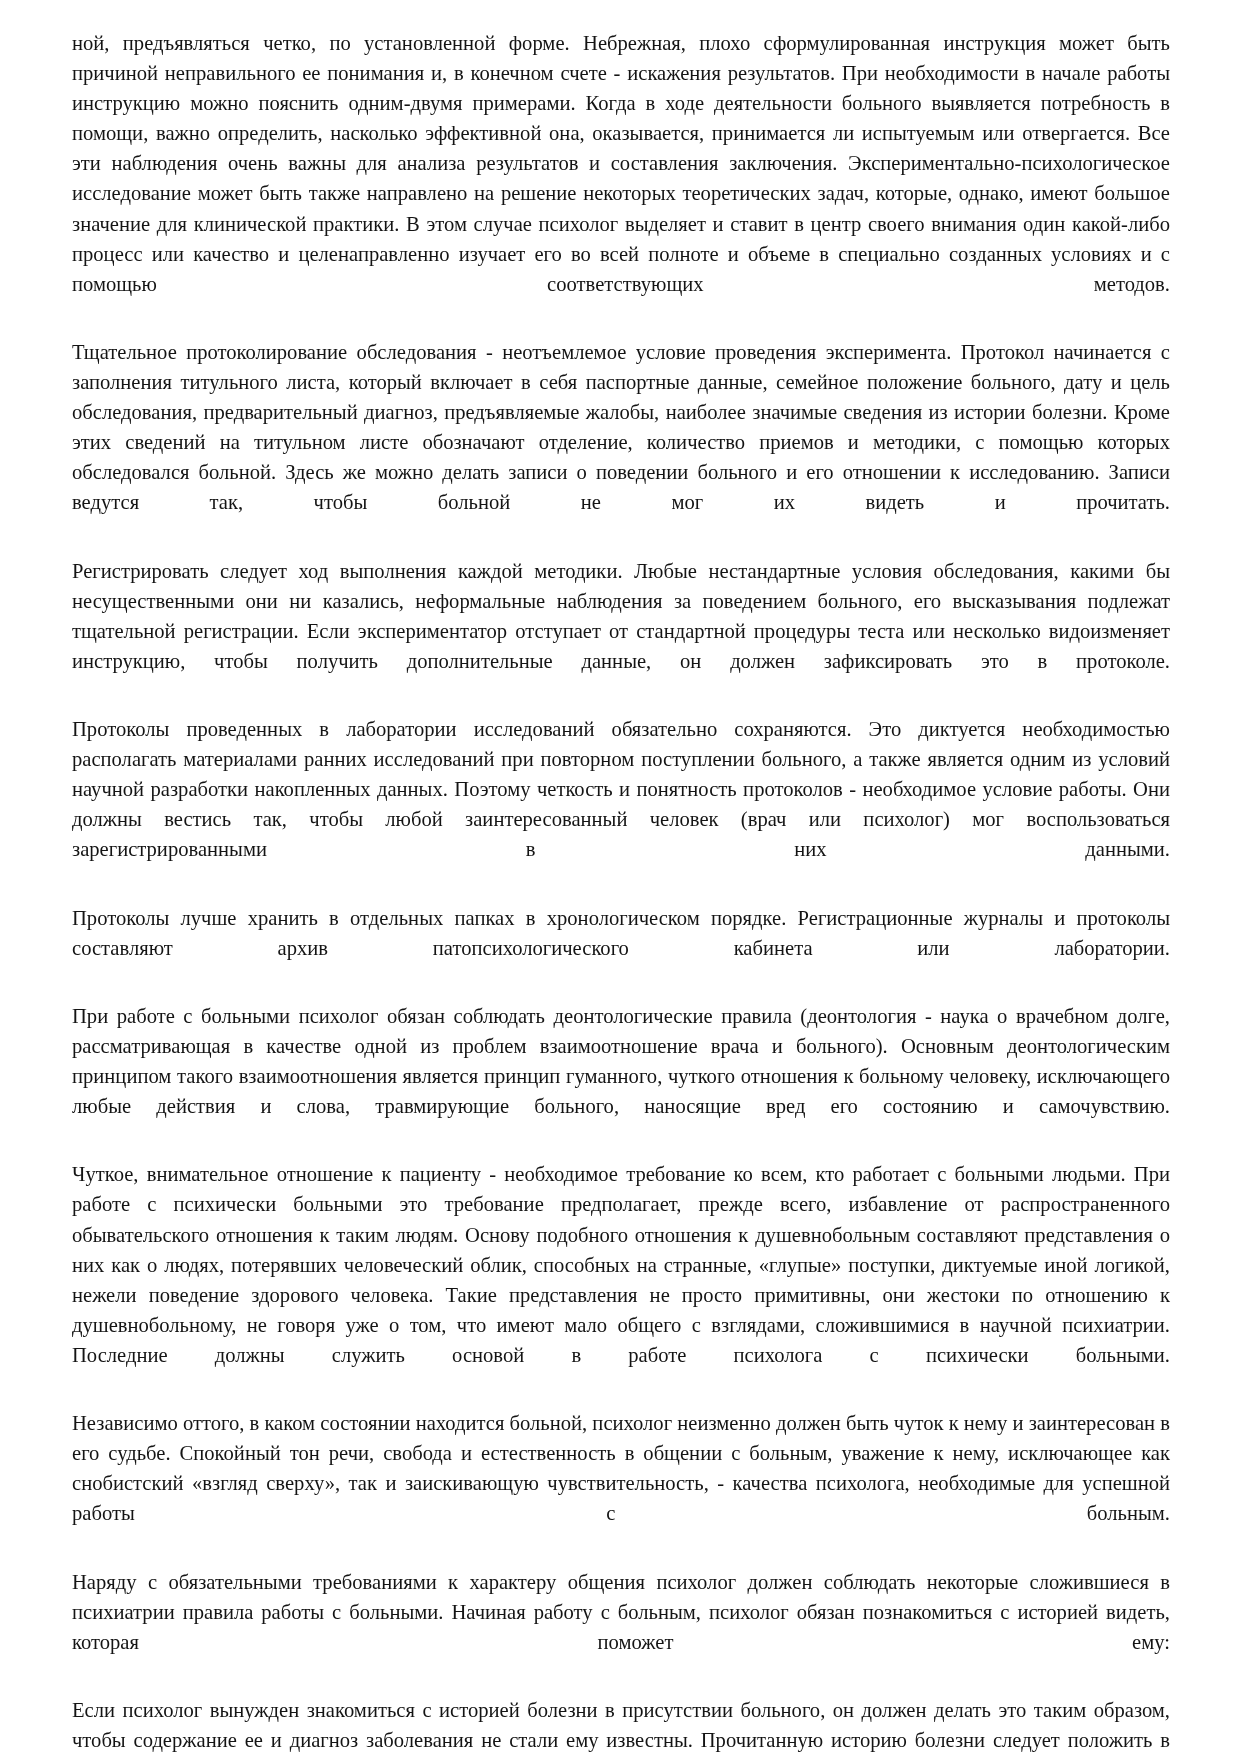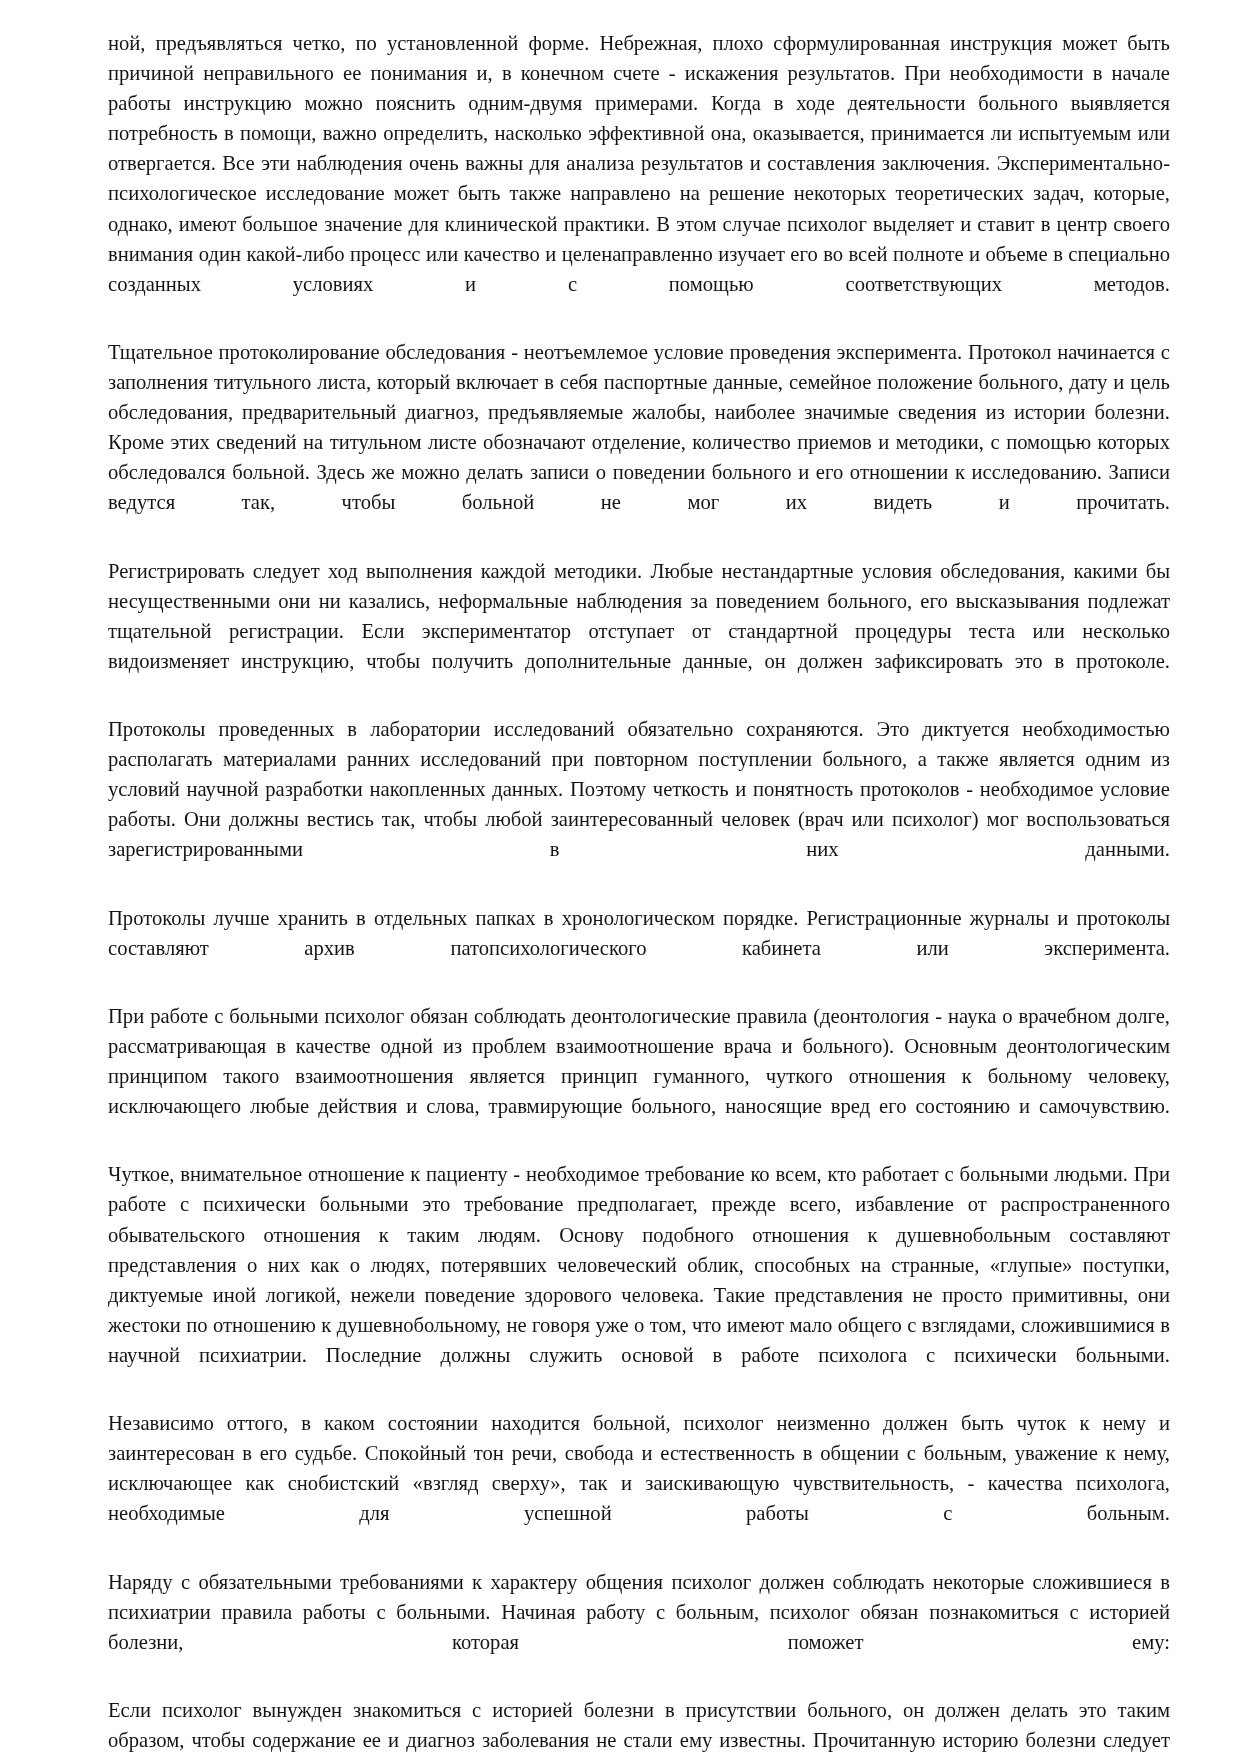--- a/index.html
+++ b/index.html
@@ -12,21 +12,21 @@
     height: 1754px;
     font-family: "Liberation Serif", "DejaVu Serif", serif;
     color: #000000;
     overflow: hidden;
   }
   .page {
     position: relative;
     width: 1240px;
     height: 1754px;
     box-sizing: border-box;
-    padding: 28px 70px 0 108px;
+    padding: 28px 70px 0 72px;
     background: #ffffff;
   }
   .doc-body {
     font-size: 20.6px;
     line-height: 30.1px;
     text-align: justify;
     text-justify: inter-word;
     color: #141414;
     -webkit-font-smoothing: none;
   }
@@ -49,20 +49,20 @@
 </style>
 </head>
 <body>
 
 <div class="page">
   <div class="doc-body">
     <p class="para">ной, предъявляться четко, по установленной форме. Небрежная, плохо сформулированная инструкция может быть причиной неправильного ее понимания и, в конечном счете - искажения результатов. При необходимости в начале работы инструкцию можно пояснить одним-двумя примерами. Когда в ходе деятельности больного выявляется потребность в помощи, важно определить, насколько эффективной она, оказывается, принимается ли испытуемым или отвергается. Все эти наблюдения очень важны для анализа результатов и составления заключения. Экспериментально-психологическое исследование может быть также направлено на решение некоторых теоретических задач, которые, однако, имеют большое значение для клинической практики. В этом случае психолог выделяет и ставит в центр своего внимания один какой-либо процесс или качество и целенаправленно изучает его во всей полноте и объеме в специально созданных условиях и с помощью соответствующих методов.</p>
     <p class="para">Тщательное протоколирование обследования - неотъемлемое условие проведения эксперимента. Протокол начинается с заполнения титульного листа, который включает в себя паспортные данные, семейное положение больного, дату и цель обследования, предварительный диагноз, предъявляемые жалобы, наиболее значимые сведения из истории болезни. Кроме этих сведений на титульном листе обозначают отделение, количество приемов и методики, с помощью которых обследовался больной. Здесь же можно делать записи о поведении больного и его отношении к исследованию. Записи ведутся так, чтобы больной не мог их видеть и прочитать.</p>
     <p class="para">Регистрировать следует ход выполнения каждой методики. Любые нестандартные условия обследования, какими бы несущественными они ни казались, неформальные наблюдения за поведением больного, его высказывания подлежат тщательной регистрации. Если экспериментатор отступает от стандартной процедуры теста или несколько видоизменяет инструкцию, чтобы получить дополнительные данные, он должен зафиксировать это в протоколе.</p>
     <p class="para">Протоколы проведенных в лаборатории исследований обязательно сохраняются. Это диктуется необходимостью располагать материалами ранних исследований при повторном поступлении больного, а также является одним из условий научной разработки накопленных данных. Поэтому четкость и понятность протоколов - необходимое условие работы. Они должны вестись так, чтобы любой заинтересованный человек (врач или психолог) мог воспользоваться зарегистрированными в них данными.</p>
-    <p class="para">Протоколы лучше хранить в отдельных папках в хронологическом порядке. Регистрационные журналы и протоколы составляют архив патопсихологического кабинета или эксперимента.</p>
+    <p class="para">Протоколы лучше хранить в отдельных папках в хронологическом порядке. Регистрационные журналы и протоколы составляют архив патопсихологического кабинета или лаборатории.</p>
     <p class="para">При работе с больными психолог обязан соблюдать деонтологические правила (деонтология - наука о врачебном долге, рассматривающая в качестве одной из проблем взаимоотношение врача и больного). Основным деонтологическим принципом такого взаимоотношения является принцип гуманного, чуткого отношения к больному человеку, исключающего любые действия и слова, травмирующие больного, наносящие вред его состоянию и самочувствию.</p>
     <p class="para">Чуткое, внимательное отношение к пациенту - необходимое требование ко всем, кто работает с больными людьми. При работе с психически больными это требование предполагает, прежде всего, избавление от распространенного обывательского отношения к таким людям. Основу подобного отношения к душевнобольным составляют представления о них как о людях, потерявших человеческий облик, способных на странные, «глупые» поступки, диктуемые иной логикой, нежели поведение здорового человека. Такие представления не просто примитивны, они жестоки по отношению к душевнобольному, не говоря уже о том, что имеют мало общего с взглядами, сложившимися в научной психиатрии. Последние должны служить основой в работе психолога с психически больными.</p>
     <p class="para">Независимо оттого, в каком состоянии находится больной, психолог неизменно должен быть чуток к нему и заинтересован в его судьбе. Спокойный тон речи, свобода и естественность в общении с больным, уважение к нему, исключающее как снобистский «взгляд сверху», так и заискивающую чувствительность, - качества психолога, необходимые для успешной работы с больным.</p>
-    <p class="para">Наряду с обязательными требованиями к характеру общения психолог должен соблюдать некоторые сложившиеся в психиатрии правила работы с больными. Начиная работу с больным, психолог обязан познакомиться с историей болезни, которая поможет ему:</p>
+    <p class="para">Наряду с обязательными требованиями к характеру общения психолог должен соблюдать некоторые сложившиеся в психиатрии правила работы с больными. Начиная работу с больным, психолог обязан познакомиться с историей видеть, которая поможет ему:</p>
     <p class="para no-justify-last">Если психолог вынужден знакомиться с историей болезни в присутствии больного, он должен делать это таким образом, чтобы содержание ее и диагноз заболевания не стали ему известны. Прочитанную историю болезни следует положить в недоступное для больного место. По всем вопросам относительно</p>
   </div>
 </div>
 
 </body></html>

